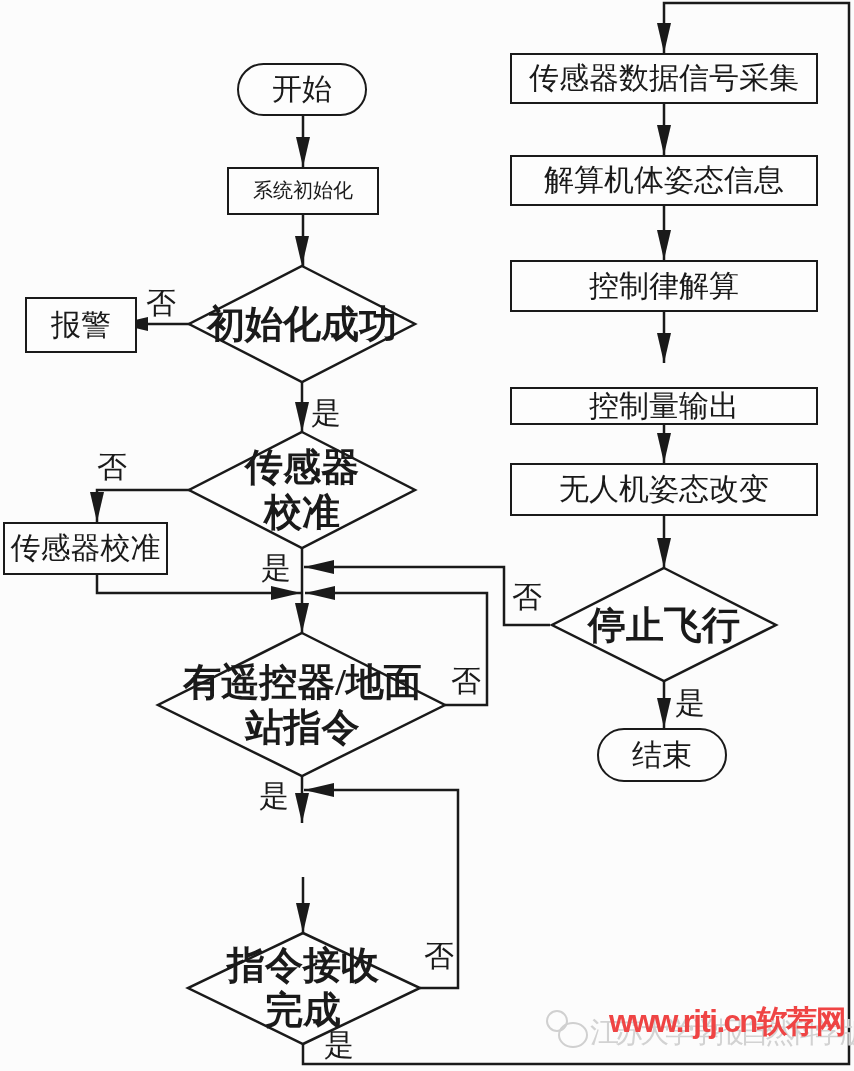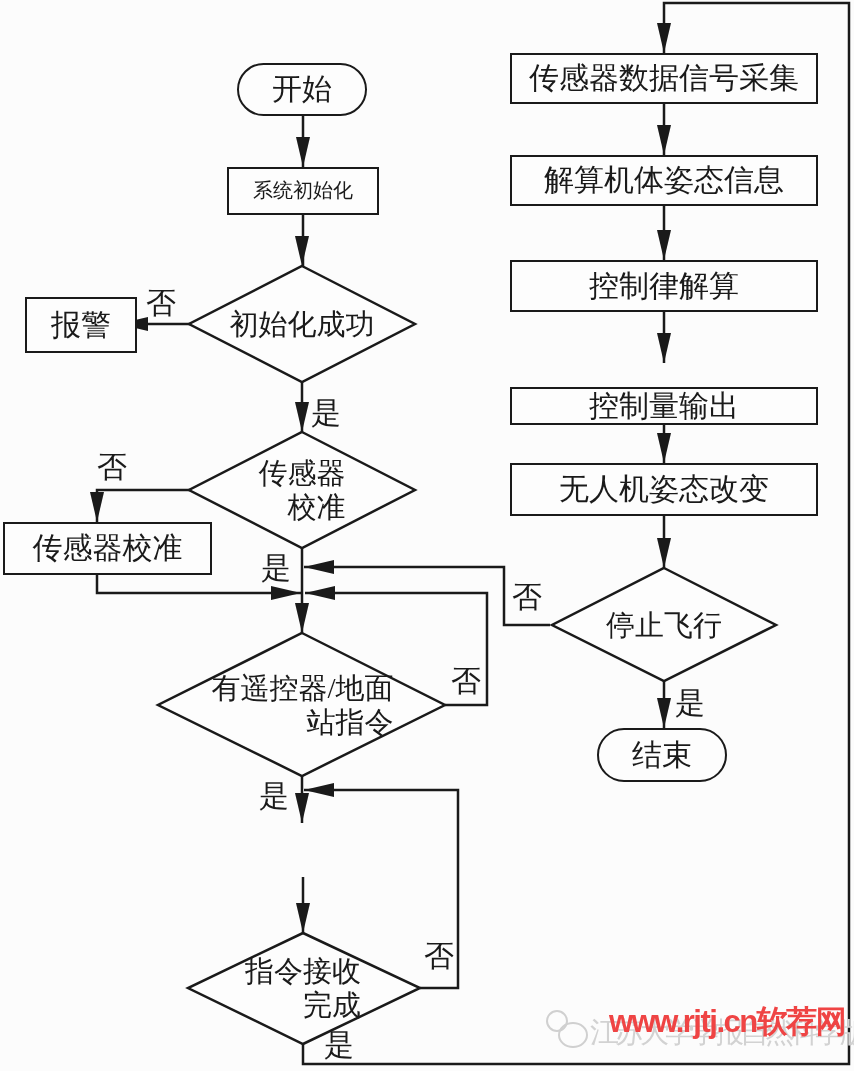--- a/index.html
+++ b/index.html
@@ -9,21 +9,21 @@
   }
   .canvas > svg{position:absolute;left:0;top:0;}
   .node{
     position:absolute;box-sizing:border-box;border:2.5px solid #1a1a1a;background:#fdfdfd;
     display:flex;align-items:center;justify-content:center;
     font-size:30px;line-height:1.08;text-align:center;white-space:nowrap;
   }
   .oval{border-radius:28px;}
   .dtext{
     position:absolute;display:flex;align-items:center;justify-content:center;
-    font-size:29px;line-height:1.18;text-align:right;white-space:pre-line;
+    font-size:38px;line-height:1.18;text-align:center;white-space:pre-line;font-weight:bold;
   }
   .lbl{position:absolute;font-size:30px;line-height:1;}
   .wm-journal{
     position:absolute;left:590px;top:1013px;font-size:29px;letter-spacing:-4px;
     color:#d2d2d2;white-space:nowrap;
   }
   .wm-url{
     position:absolute;left:609px;top:1001px;font-size:31px;font-weight:bold;letter-spacing:-1.5px;
     color:#ef4444;font-family:"Liberation Sans","DejaVu Sans",sans-serif;white-space:nowrap;
   }
@@ -98,21 +98,21 @@
   </div>
 
   <div class="node" style="left:227px;top:167px;width:152px;height:48px;font-size:20px;">
     <span>系统初始化</span>
   </div>
 
   <div class="node" style="left:25px;top:297px;width:112px;height:56px;">
     <span>报警</span>
   </div>
 
-  <div class="node" style="left:3px;top:522px;width:209px;height:53px;">
+  <div class="node" style="left:3px;top:522px;width:165px;height:53px;">
     <span>传感器校准</span>
   </div>
 
 
   <div class="node" style="left:510px;top:53px;width:308px;height:51px;">
     <span>传感器数据信号采集</span>
   </div>
 
   <div class="node" style="left:510px;top:155px;width:308px;height:51px;">
     <span>解算机体姿态信息</span>

